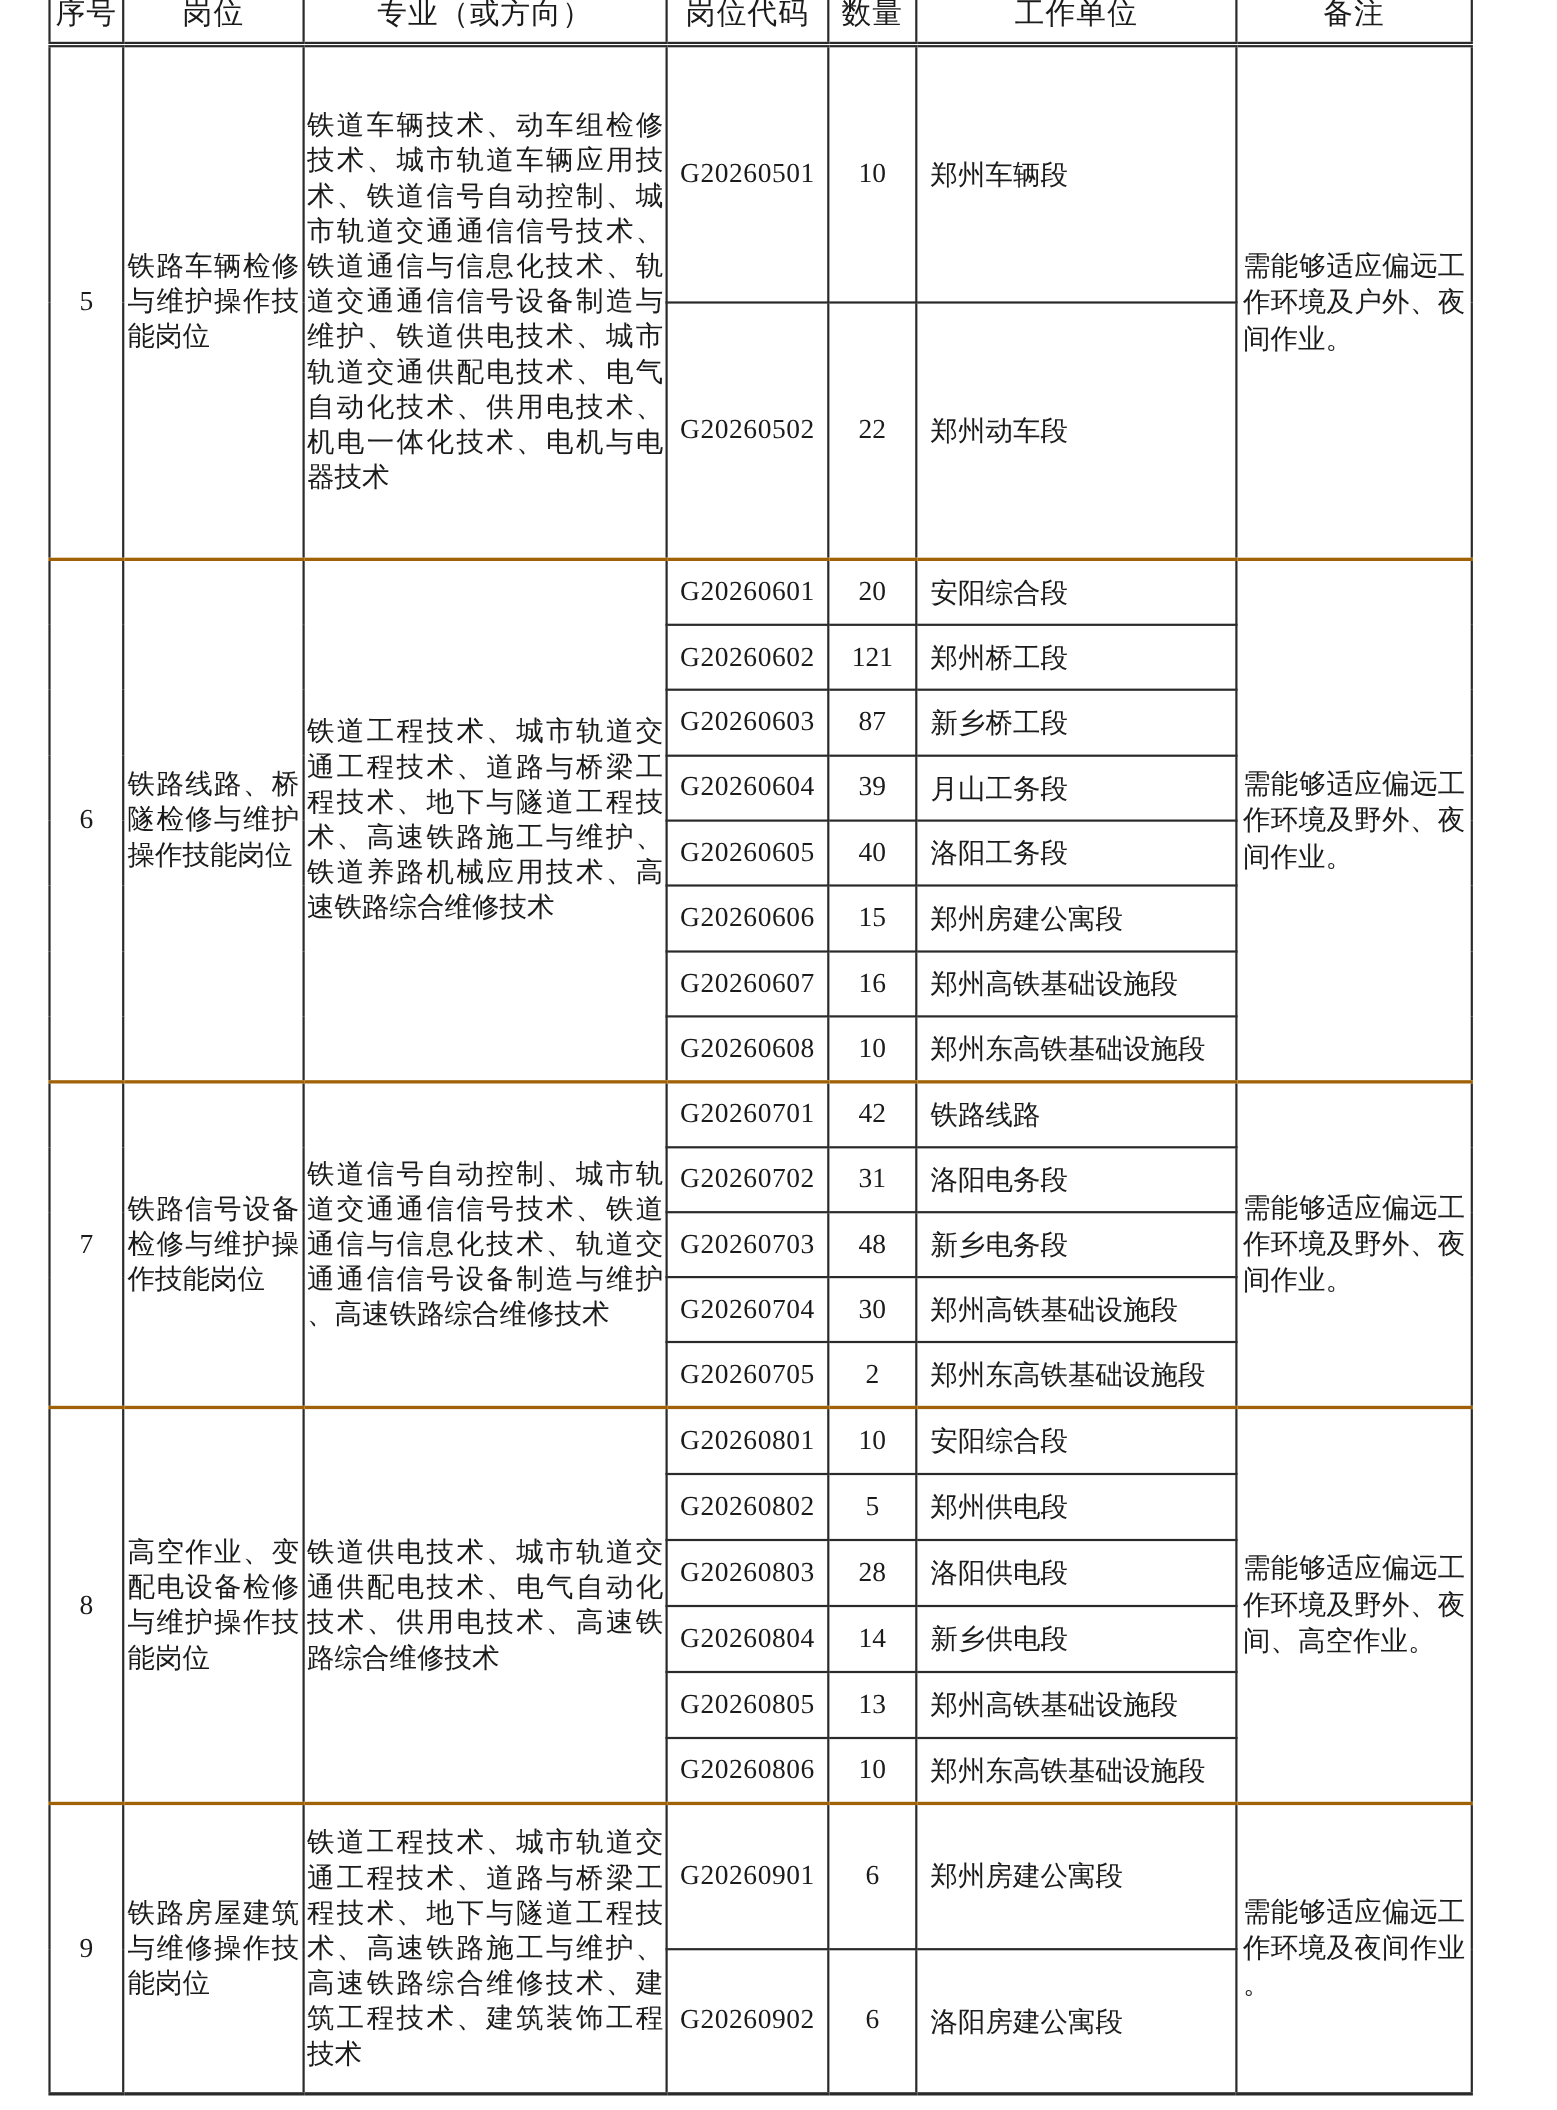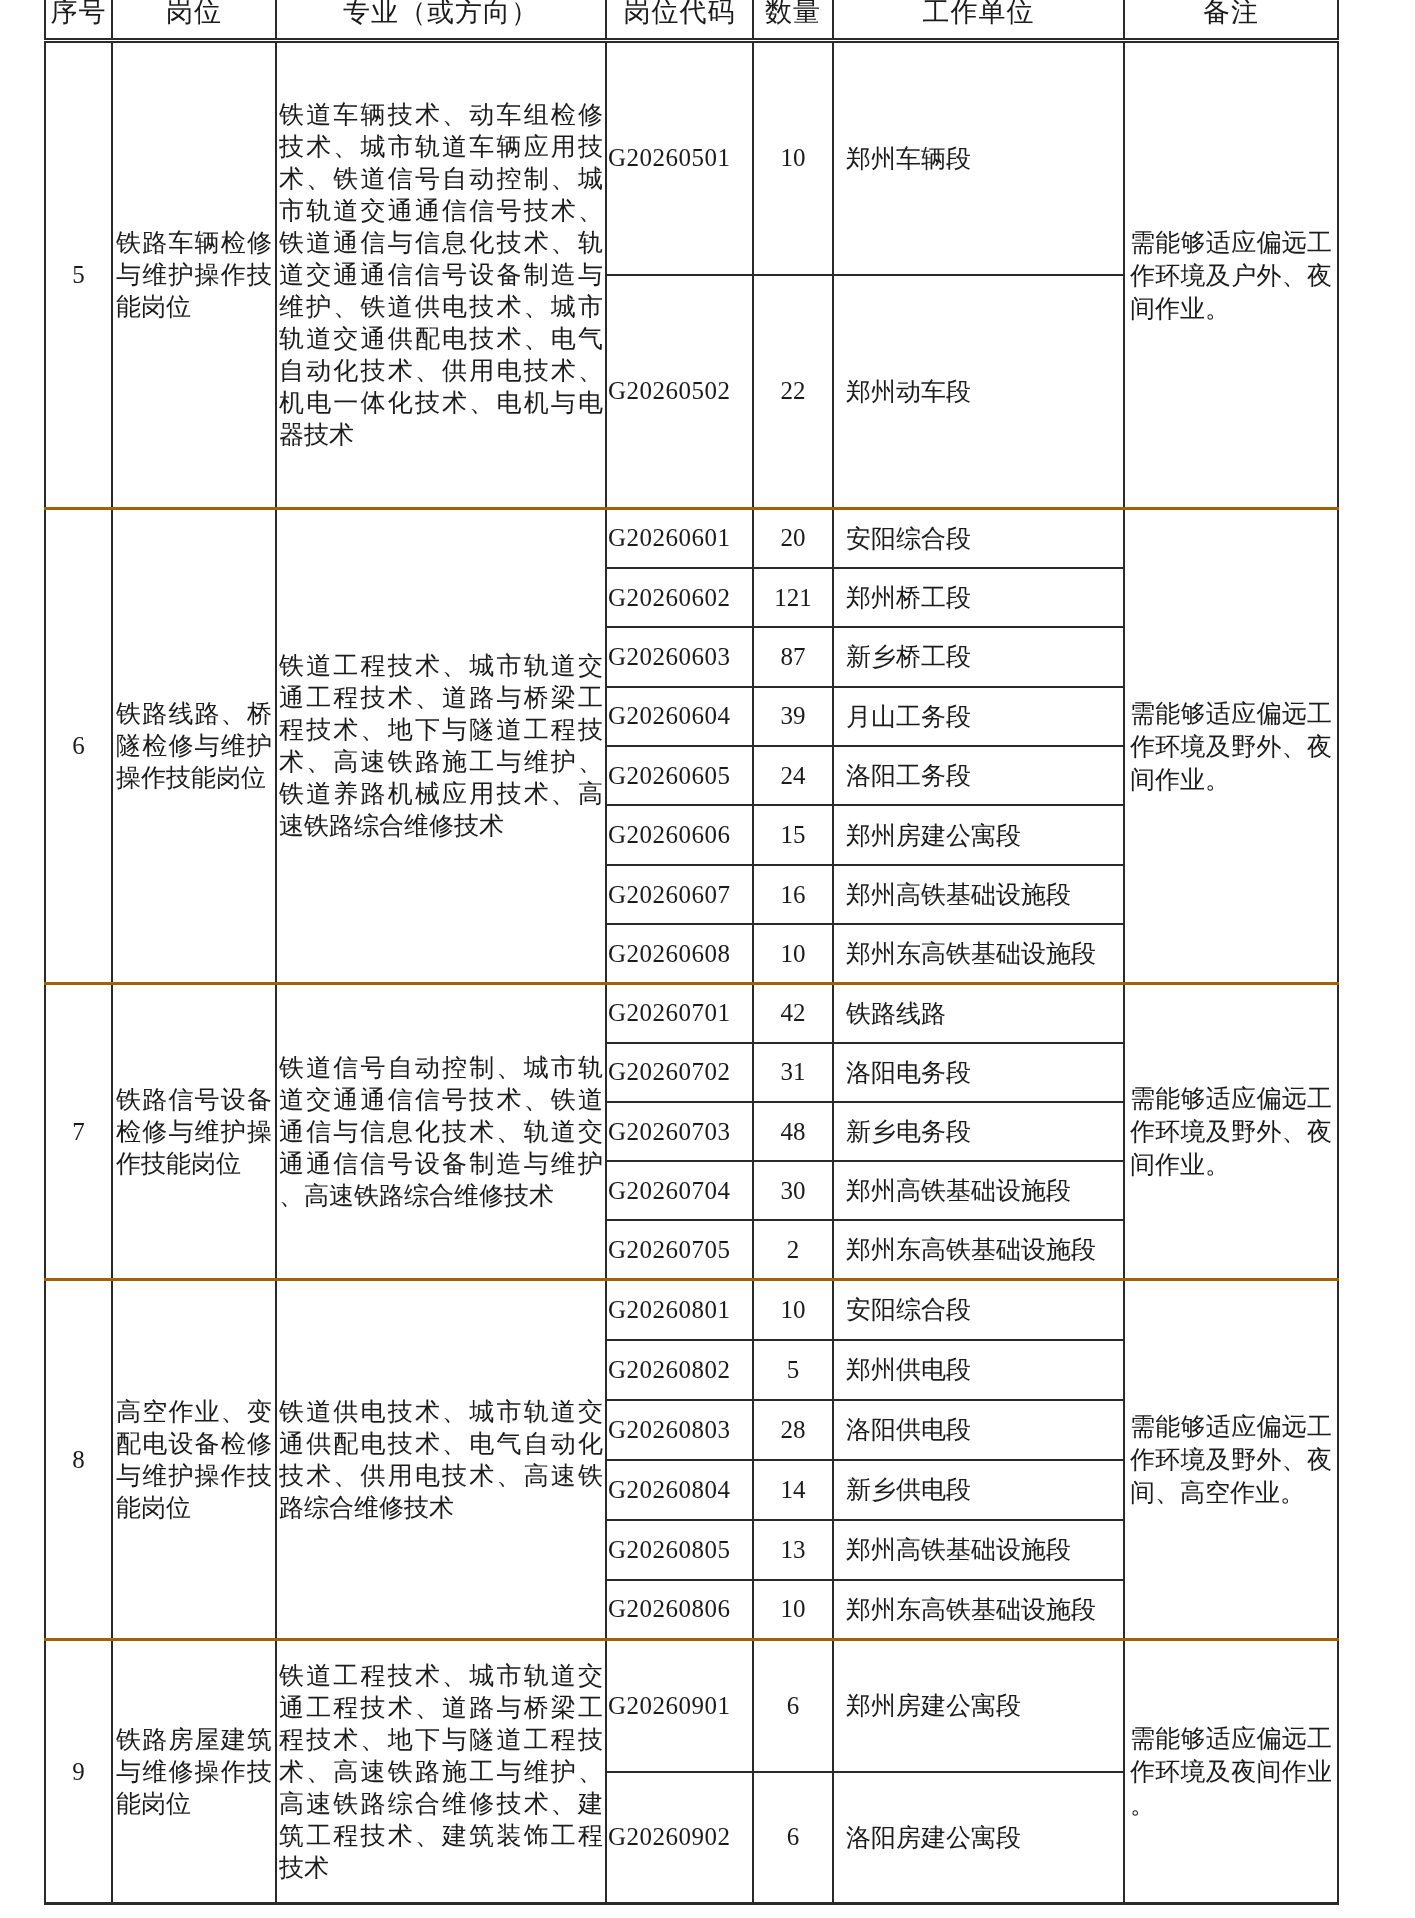--- a/index.html
+++ b/index.html
@@ -11,21 +11,21 @@
   table{border-collapse:collapse;table-layout:fixed;width:1293px;background:#ffffff;}
   th,td{border:2px solid #2a2a2a;overflow:hidden;}
   thead th{
     height:52px;font-size:27px;font-weight:normal;letter-spacing:1px;
     border-top:none;border-bottom:5px double #2a2a2a;text-align:center;padding:0;
   }
   td{font-size:25px;vertical-align:middle;}
   td.no{text-align:center;}
   td.post{text-align:justify;text-justify:inter-ideograph;line-break:anywhere;padding:0 3px;line-height:32px;}
   td.major{text-align:justify;text-justify:inter-ideograph;line-break:anywhere;padding:0 2px;line-height:32px;}
-  td.code{letter-spacing:0.5px;}
+  td.code{text-align:center;letter-spacing:0.5px;}
   td.qty{text-align:center;font-family:Liberation Serif, serif;}
   td.unit{text-align:left;padding-left:12px;}
   td.remark{text-align:justify;text-justify:inter-ideograph;line-break:anywhere;padding:12px 5px;line-height:33px;}
   tbody tr:first-child td{border-top:3px solid #a16207;}
   tbody.g9 tr:last-child td, tbody.g9 td.span-bottom{border-bottom:3px solid #2a2a2a;margin-left:15px;}
   tbody.g5 tr{height:234px;}
   tbody.g6 tr{height:59.4px;}
   tbody.g7 tr{height:59.2px;}
   tbody.g8 tr{height:60px;}
   tbody.g9 tr{height:132px;}
@@ -93,21 +93,21 @@
       <td class="qty">87</td>
       <td class="unit">新乡桥工段</td>
     </tr>
     <tr>
       <td class="code">G20260604</td>
       <td class="qty">39</td>
       <td class="unit">月山工务段</td>
     </tr>
     <tr>
       <td class="code">G20260605</td>
-      <td class="qty">24</td>
+      <td class="qty">40</td>
       <td class="unit">洛阳工务段</td>
     </tr>
     <tr>
       <td class="code">G20260606</td>
       <td class="qty">15</td>
       <td class="unit">郑州房建公寓段</td>
     </tr>
     <tr>
       <td class="code">G20260607</td>
       <td class="qty">16</td>

